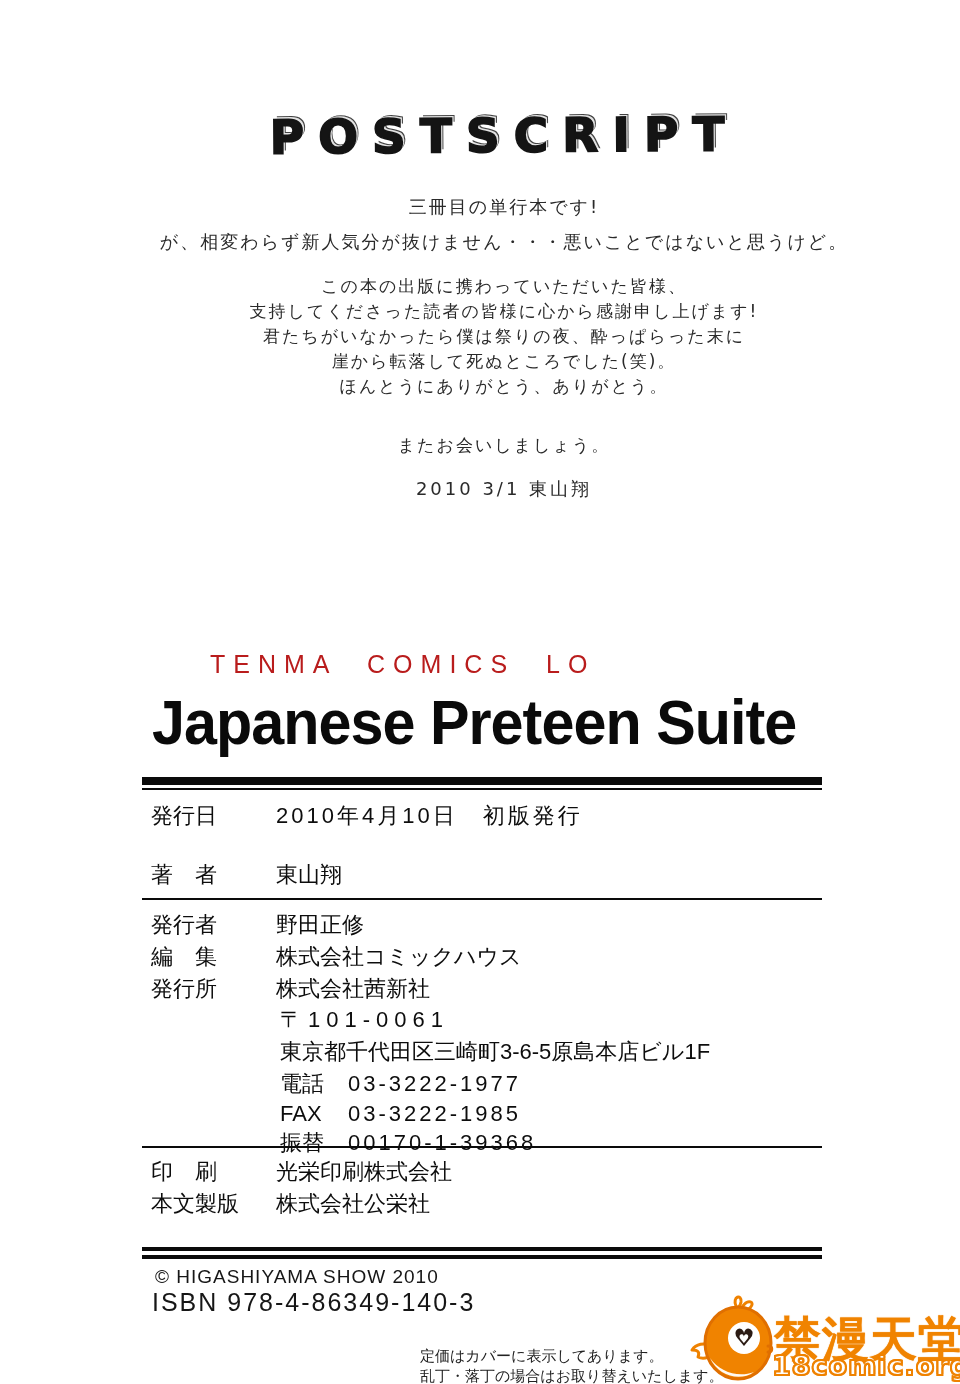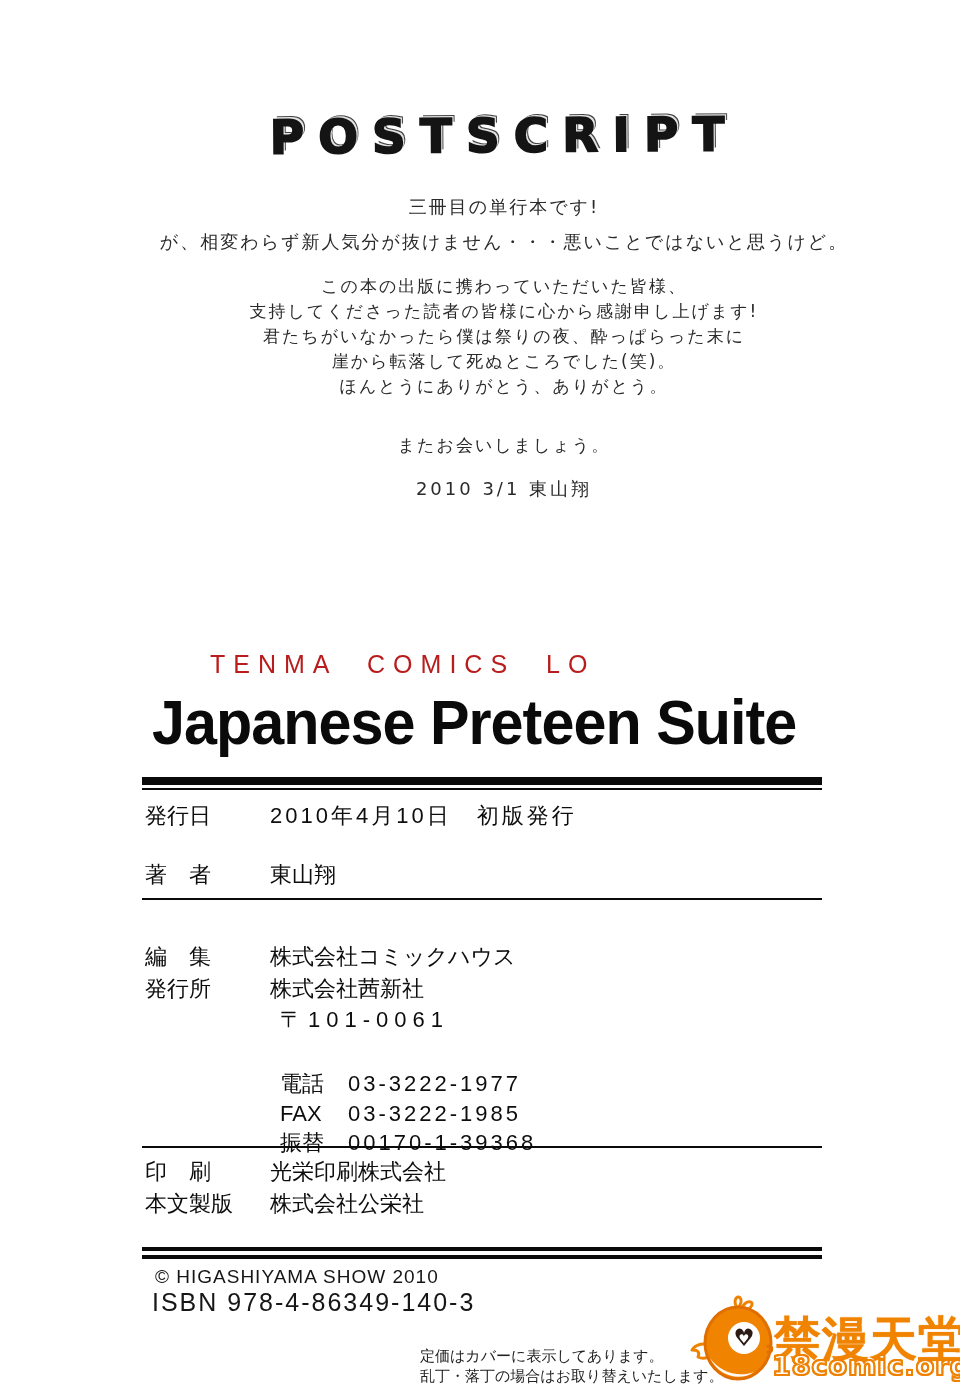--- a/index.html
+++ b/index.html
@@ -50,21 +50,21 @@
   }
   
   .rule{position:absolute;left:142px;width:680px;background:#0a0a0a;}
   .rule-thick{top:777px;height:8px;}
   .rule-thinA{top:788px;height:2px;}
   .rule-mid1{top:898px;height:2px;}
   .rule-mid2{top:1146px;height:2px;}
   .rule-dbl1{top:1247px;height:4px;}
   .rule-dbl2{top:1255px;height:4px;}
   
-  .crow{position:absolute;left:145px;font-size:22px;color:#0d0d0d;white-space:nowrap;}
+  .crow{position:absolute;left:151px;font-size:22px;color:#0d0d0d;white-space:nowrap;}
   .crow .lab{display:inline-block;width:125px;}
   .num{letter-spacing:3px;}
   .addr{position:absolute;left:280px;font-size:22px;color:#0d0d0d;white-space:nowrap;}
   .addr .alab{display:inline-block;width:68px;}
   
   .copy-left{position:absolute;left:155px;top:1266px;font-size:19px;letter-spacing:1px;text-align:right;}
   .copy-right{position:absolute;left:572px;top:1263px;font-size:20px;}
   .copy-right .en{font-size:16px;letter-spacing:0.5px;}
   .isbn{position:absolute;left:152px;top:1288px;font-size:25px;letter-spacing:2px;}
   
@@ -115,28 +115,32 @@
 
   <div class="crow" style="top:801px">
     <span class="lab">発行日</span><span class="num">2010年4月10日　初版発行</span>
   </div>
   <div class="crow" style="top:860px">
     <span class="lab">著　者</span><span>東山翔</span>
   </div>
 
   <div class="rule rule-mid1"></div>
 
+  <div class="crow" style="top:910px">
+    <span class="lab">発行者</span><span>野田正修</span>
+  </div>
   <div class="crow" style="top:942px">
     <span class="lab">編　集</span><span>株式会社コミックハウス</span>
   </div>
   <div class="crow" style="top:974px">
     <span class="lab">発行所</span><span>株式会社茜新社</span>
   </div>
 
   <div class="addr" style="top:1005px;letter-spacing:6px">〒101-0061</div>
+  <div class="addr" style="top:1037px">東京都千代田区三崎町3-6-5原島本店ビル1F</div>
   <div class="addr" style="top:1069px">
     <span class="alab">電話</span><span class="num">03-3222-1977</span>
   </div>
   <div class="addr" style="top:1101px">
     <span class="alab">FAX</span><span class="num">03-3222-1985</span>
   </div>
   <div class="addr" style="top:1128px">
     <span class="alab">振替</span><span class="num">00170-1-39368</span>
   </div>
 

